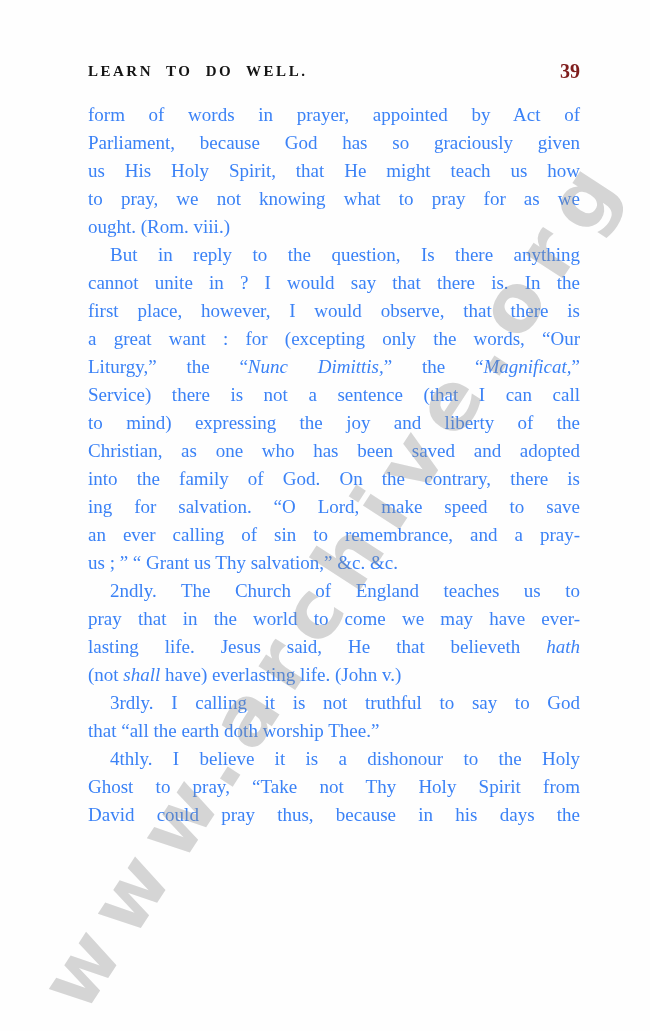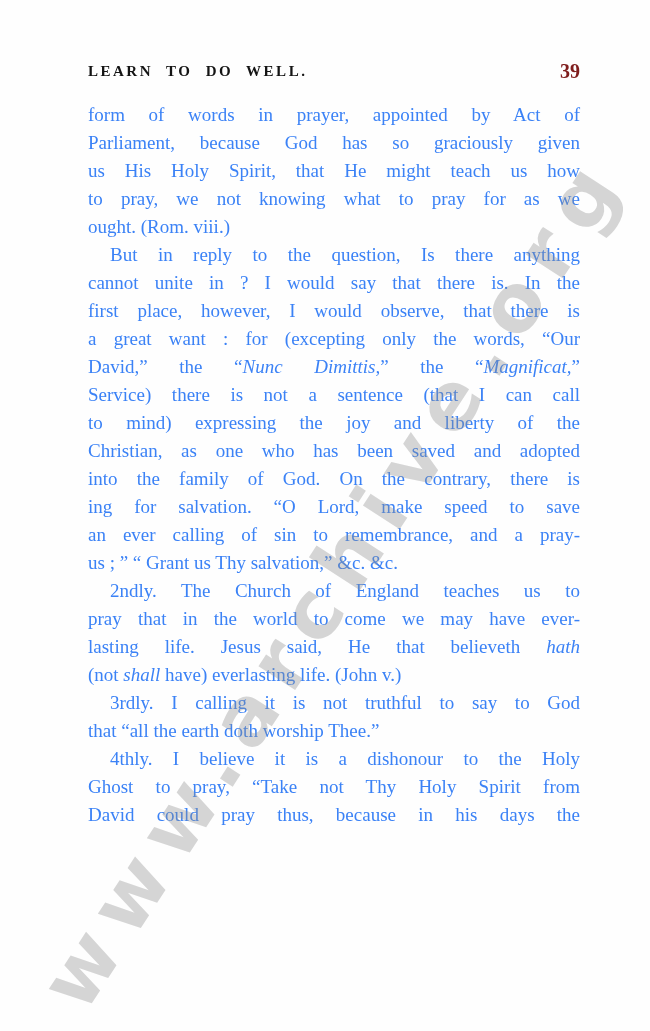--- a/index.html
+++ b/index.html
@@ -100,21 +100,21 @@
   <div class="body-text" id="body-text">
       <div class="line"><span>form of words in prayer, appointed by Act of</span></div>
       <div class="line"><span>Parliament, because God has so graciously given</span></div>
       <div class="line"><span>us His Holy Spirit, that He might teach us how</span></div>
       <div class="line"><span>to pray, we not knowing what to pray for as we</span></div>
       <div class="line no-just"><span>ought. (Rom. viii.)</span></div>
       <div class="line indent"><span>But in reply to the question, Is there anything</span></div>
       <div class="line"><span>cannot unite in ? I would say that there is. In the</span></div>
       <div class="line"><span>first place, however, I would observe, that there is</span></div>
       <div class="line"><span>a great want : for (excepting only the words, “Our</span></div>
-      <div class="line"><span>David,” the “</span><i>Nunc Dimittis,</i><span>” the “</span><i>Magnificat,</i><span>”</span></div>
+      <div class="line"><span>Liturgy,” the “</span><i>Nunc Dimittis,</i><span>” the “</span><i>Magnificat,</i><span>”</span></div>
       <div class="line"><span>Service) there is not a sentence (that I can call</span></div>
       <div class="line"><span>to mind) expressing the joy and liberty of the</span></div>
       <div class="line"><span>Christian, as one who has been saved and adopted</span></div>
       <div class="line"><span>into the family of God. On the contrary, there is</span></div>
       <div class="line"><span>ing for salvation. “O Lord, make speed to save</span></div>
       <div class="line"><span>an ever calling of sin to remembrance, and a pray-</span></div>
       <div class="line no-just"><span>us ; ” “ Grant us Thy salvation,” &amp;c. &amp;c.</span></div>
       <div class="line indent"><span>2ndly. The Church of England teaches us to</span></div>
       <div class="line"><span>pray that in the world to come we may have ever-</span></div>
       <div class="line"><span>lasting life. Jesus said, He that believeth </span><i>hath</i></div>

